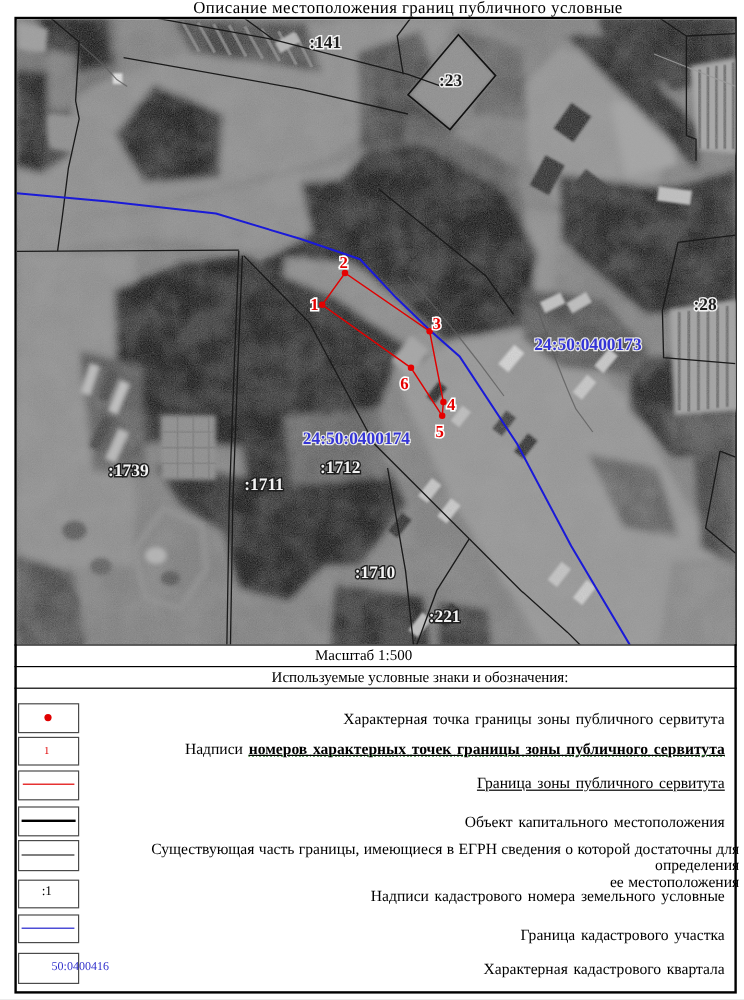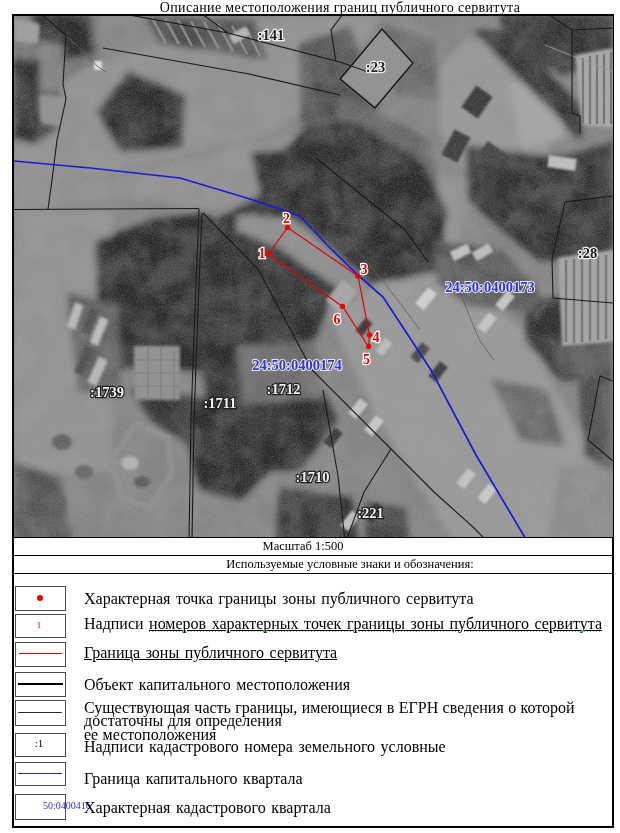--- a/index.html
+++ b/index.html
@@ -1,21 +1,21 @@
 <!DOCTYPE html>
 <html><head><meta charset="utf-8"><style>
 html,body{margin:0;padding:0;width:620px;height:833px;background:#fff;overflow:hidden;}
 body{font-family:"Liberation Serif",serif;color:#000;position:relative;}
 .abs{position:absolute;}
-.lt{font-size:16px;line-height:13.5px;}
+.lt{font-size:13px;line-height:13.5px;text-align:right;}
 .lbox{position:absolute;left:14.5px;width:49px;border:1px solid #4a4a4a;background:#fff;}
 </style></head>
 <body>
 
-<div class="abs" style="left:66px;top:0px;width:548px;text-align:center;font-size:14px;letter-spacing:0.35px;">Описание местоположения границ публичного сервитута</div>
+<div class="abs" style="left:66px;top:0px;width:548px;text-align:center;font-size:14px;letter-spacing:0.35px;">Описание местоположения границ публичного условные</div>
 
 <div class="abs" style="left:12px;top:14px;width:598px;height:810px;border:2px solid #000;"></div>
 
 <svg class="abs" style="left:14px;top:16px;" width="599" height="521" viewBox="14 16 599 521">
 <defs>
 <filter id="b3" x="-20%" y="-20%" width="140%" height="140%">
         <feGaussianBlur stdDeviation="3"></feGaussianBlur>
       </filter>
 <filter id="b2" x="-20%" y="-20%" width="140%" height="140%">
         <feGaussianBlur stdDeviation="1.6"></feGaussianBlur>
@@ -280,21 +280,21 @@
 <div class="lbox" style="top:585.5px;height:23px;"></div>
 
 <div class="abs" style="left:37px;top:594.5px;width:6px;height:6px;border-radius:50%;background:#e00000;"></div>
 
 <div class="abs lt" style="left:84px;top:591.5px;width:520px;word-spacing:1.5px;">Характерная точка границы зоны публичного сервитута</div>
 
 <div class="lbox" style="top:614px;height:22px;"></div>
 
 <div class="abs" style="left:14.5px;top:619.5px;width:49px;text-align:center;font-size:9px;color:#e00000;">1</div>
 
-<div class="abs lt" style="left:84px;top:616.5px;width:520px;word-spacing:1.5px;">Надписи <span style="text-decoration:underline;background:repeating-linear-gradient(90deg,#2e7d2e 0 1.5px,rgba(0,0,0,0) 1.5px 3px) left bottom/100% 1.6px no-repeat;">номеров характерных точек границы зоны публичного сервитута</span></div>
+<div class="abs lt" style="left:84px;top:616.5px;width:520px;word-spacing:1.5px;">Надписи <span style="text-decoration:underline;background:repeating-linear-gradient(90deg,#2e7d2e 0 1.5px,rgba(0,0,0,0) 1.5px 3px) left bottom/100% 1.6px no-repeat;font-weight:bold;">номеров характерных точек границы зоны публичного сервитута</span></div>
 
 <div class="lbox" style="top:641.5px;height:23px;"></div>
 
 <div class="abs" style="left:18.5px;top:653px;width:43px;height:0;border-top:1.4px solid #e00000;"></div>
 
 <div class="abs lt" style="left:84px;top:646px;width:520px;word-spacing:1.5px;text-decoration:underline;">Граница зоны публичного сервитута</div>
 
 <div class="lbox" style="top:672px;height:23px;"></div>
 
 <div class="abs" style="left:18px;top:682.5px;width:45px;height:0;border-top:2.6px solid #000;"></div>
@@ -310,19 +310,19 @@
 <div class="lbox" style="top:733px;height:22px;"></div>
 
 <div class="abs" style="left:14.5px;top:737px;width:49px;text-align:center;font-size:11px;">:1</div>
 
 <div class="abs lt" style="left:84px;top:739.5px;width:520px;word-spacing:1.5px;">Надписи кадастрового номера земельного условные</div>
 
 <div class="lbox" style="top:762px;height:22px;"></div>
 
 <div class="abs" style="left:18px;top:772.5px;width:44px;height:0;border-top:1.5px solid #2222cc;"></div>
 
-<div class="abs lt" style="left:84px;top:771.5px;width:520px;word-spacing:1.5px;">Граница капитального квартала</div>
+<div class="abs lt" style="left:84px;top:771.5px;width:520px;word-spacing:1.5px;">Граница кадастрового участка</div>
 
 <div class="lbox" style="top:794px;height:24px;"></div>
 
 <div class="abs" style="left:31px;top:800px;width:35px;text-align:center;font-size:10px;color:#3232cc;margin-left:12px;">50:0400416</div>
 
 <div class="abs lt" style="left:84px;top:801px;width:520px;word-spacing:1.5px;">Характерная кадастрового квартала</div>
 
 </body></html>

